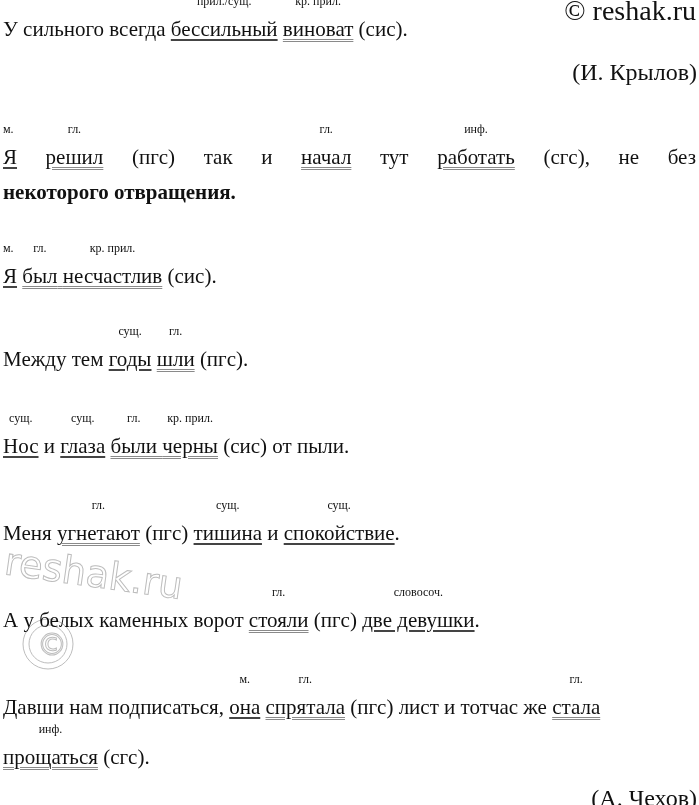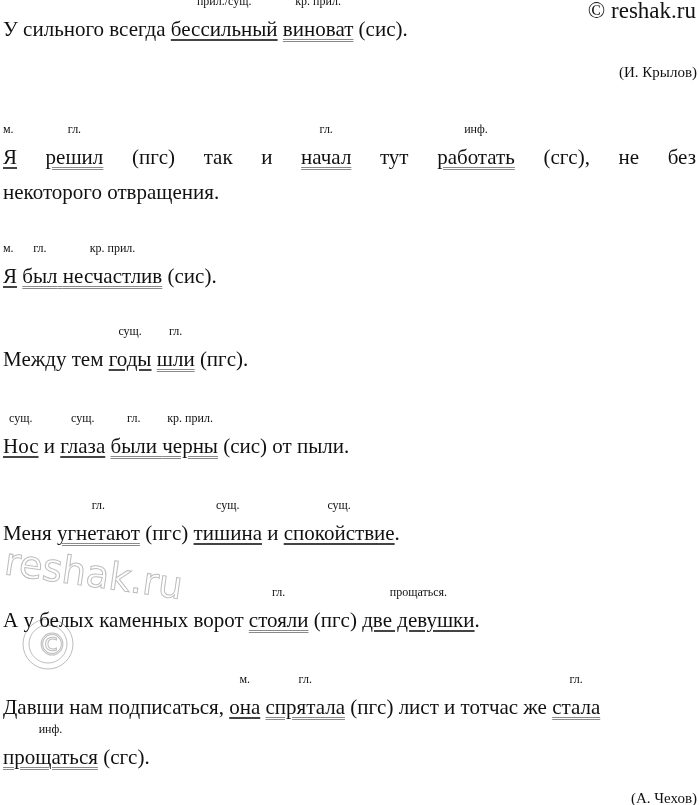--- a/index.html
+++ b/index.html
@@ -21,23 +21,23 @@
   .lbl.left { left: 0; transform: none; }
   .u-single {
     text-decoration: underline; text-decoration-color: #444444;
     text-decoration-thickness: 2px; text-underline-offset: 3px;
   }
   .u-double {
     text-decoration: underline double; text-decoration-color: #8a8a8a;
     text-decoration-thickness: 1px; text-underline-offset: 3px;
   }
   .right {
-    position: absolute; right: 2px; font-size: 15px; line-height: 24px; white-space: nowrap;
+    position: absolute; right: 2px; font-size: 24px; line-height: 24px; white-space: nowrap;
   }
-  .copyright { position: absolute; right: 3px; top: 0px; font-size: 23px; line-height: 22px; }
+  .copyright { position: absolute; right: 3px; top: 0px; font-size: 28px; line-height: 22px; }
   .watermark {
     position: absolute; left: 0px; top: 552px; width: 190px; height: 140px;
     pointer-events: none;
   }
 </style>
 </head>
 <body>
 
 <div class="copyright">© reshak.ru</div>
 
@@ -59,22 +59,22 @@
     <span class="tok">(пгс)</span>
     <span class="tok">так</span>
     <span class="tok">и</span>
     <span class="tok u-double">начал<span class="lbl">гл.</span></span>
     <span class="tok">тут</span>
     <span class="tok u-double">работать<span class="lbl">инф.</span></span>
     <span class="tok">(сгс),</span>
     <span class="tok">не</span>
     <span class="tok">без</span>
   </div>
-<div class="line" style="top:180px;">некоторого отвращения.</div>
+<div class="line" style="top:180px;font-weight:bold;">некоторого отвращения.</div>
 
 <div id="s3" class="line" style="top:264px;"><span class="tok u-single">Я<span class="lbl left">м.</span></span><span class="tok">&nbsp;</span><span class="tok u-double">был<span class="lbl">гл.</span></span><span class="tok u-double">&nbsp;</span><span class="tok u-double">несчастлив<span class="lbl">кр. прил.</span></span><span class="tok">&nbsp;(сис).</span></div>
 <div id="s4" class="line" style="top:347px;"><span class="tok">Между&nbsp;тем&nbsp;</span><span class="tok u-single">годы<span class="lbl">сущ.</span></span><span class="tok">&nbsp;</span><span class="tok u-double">шли<span class="lbl">гл.</span></span><span class="tok">&nbsp;(пгс).</span></div>
 <div id="s5" class="line" style="top:434px;"><span class="tok u-single">Нос<span class="lbl">сущ.</span></span><span class="tok">&nbsp;и&nbsp;</span><span class="tok u-single">глаза<span class="lbl">сущ.</span></span><span class="tok">&nbsp;</span><span class="tok u-double">были<span class="lbl">гл.</span></span><span class="tok u-double">&nbsp;</span><span class="tok u-double">черны<span class="lbl">кр. прил.</span></span><span class="tok">&nbsp;(сис)&nbsp;от&nbsp;пыли.</span></div>
 <div id="s6" class="line" style="top:521px;"><span class="tok">Меня&nbsp;</span><span class="tok u-double">угнетают<span class="lbl">гл.</span></span><span class="tok">&nbsp;(пгс)&nbsp;</span><span class="tok u-single">тишина<span class="lbl">сущ.</span></span><span class="tok">&nbsp;и&nbsp;</span><span class="tok u-single">спокойствие<span class="lbl">сущ.</span></span><span class="tok">.</span></div>
-<div id="s7" class="line" style="top:608px;"><span class="tok">А&nbsp;у&nbsp;белых&nbsp;каменных&nbsp;ворот&nbsp;</span><span class="tok u-double">стояли<span class="lbl">гл.</span></span><span class="tok">&nbsp;(пгс)&nbsp;</span><span class="tok u-single">две&nbsp;девушки<span class="lbl">прощаться.</span></span><span class="tok">.</span></div>
+<div id="s7" class="line" style="top:608px;"><span class="tok">А&nbsp;у&nbsp;белых&nbsp;каменных&nbsp;ворот&nbsp;</span><span class="tok u-double">стояли<span class="lbl">гл.</span></span><span class="tok">&nbsp;(пгс)&nbsp;</span><span class="tok u-single">две&nbsp;девушки<span class="lbl">словосоч.</span></span><span class="tok">.</span></div>
 <div id="s8a" class="line" style="top:695px;"><span class="tok">Давши&nbsp;нам&nbsp;подписаться,&nbsp;</span><span class="tok u-single">она<span class="lbl">м.</span></span><span class="tok">&nbsp;</span><span class="tok u-double">спрятала<span class="lbl">гл.</span></span><span class="tok">&nbsp;(пгс)&nbsp;лист&nbsp;и&nbsp;тотчас&nbsp;же&nbsp;</span><span class="tok u-double">стала<span class="lbl">гл.</span></span></div>
 <div id="s8b" class="line" style="top:745px;"><span class="tok u-double">прощаться<span class="lbl">инф.</span></span><span class="tok">&nbsp;(сгс).</span></div>
 <div class="right" style="top:786px;">(А. Чехов)</div>
 
 </body></html>

